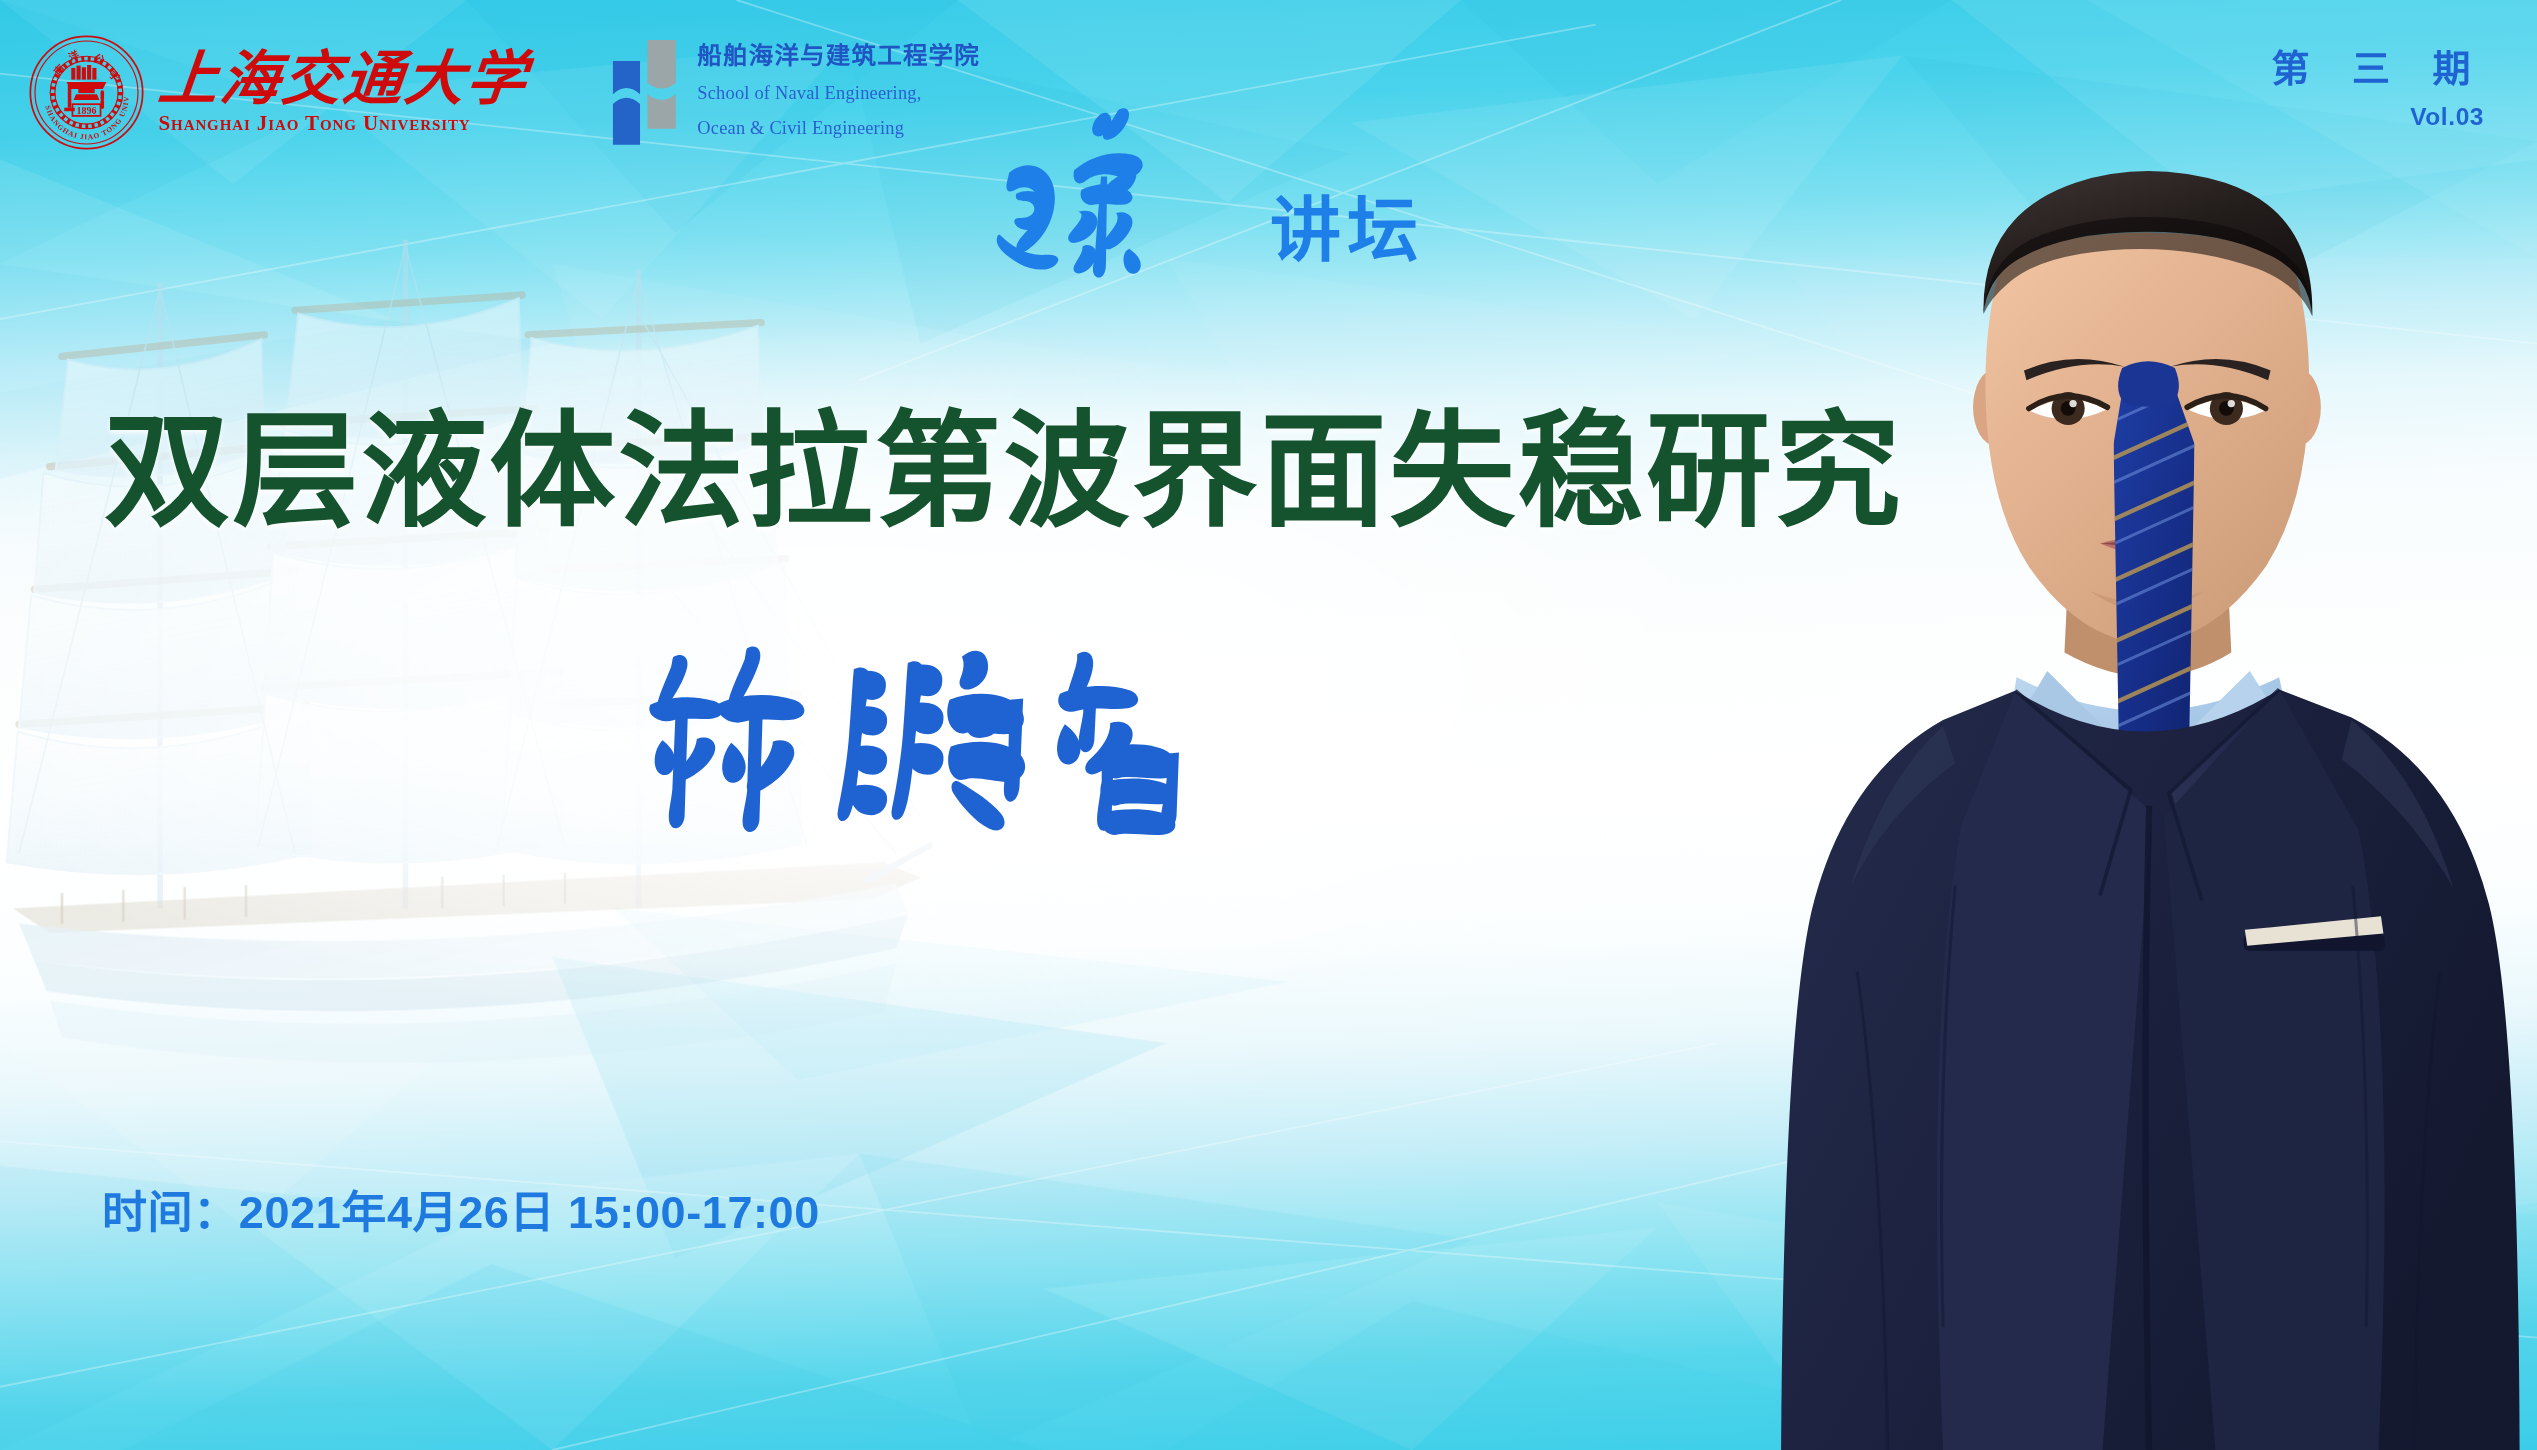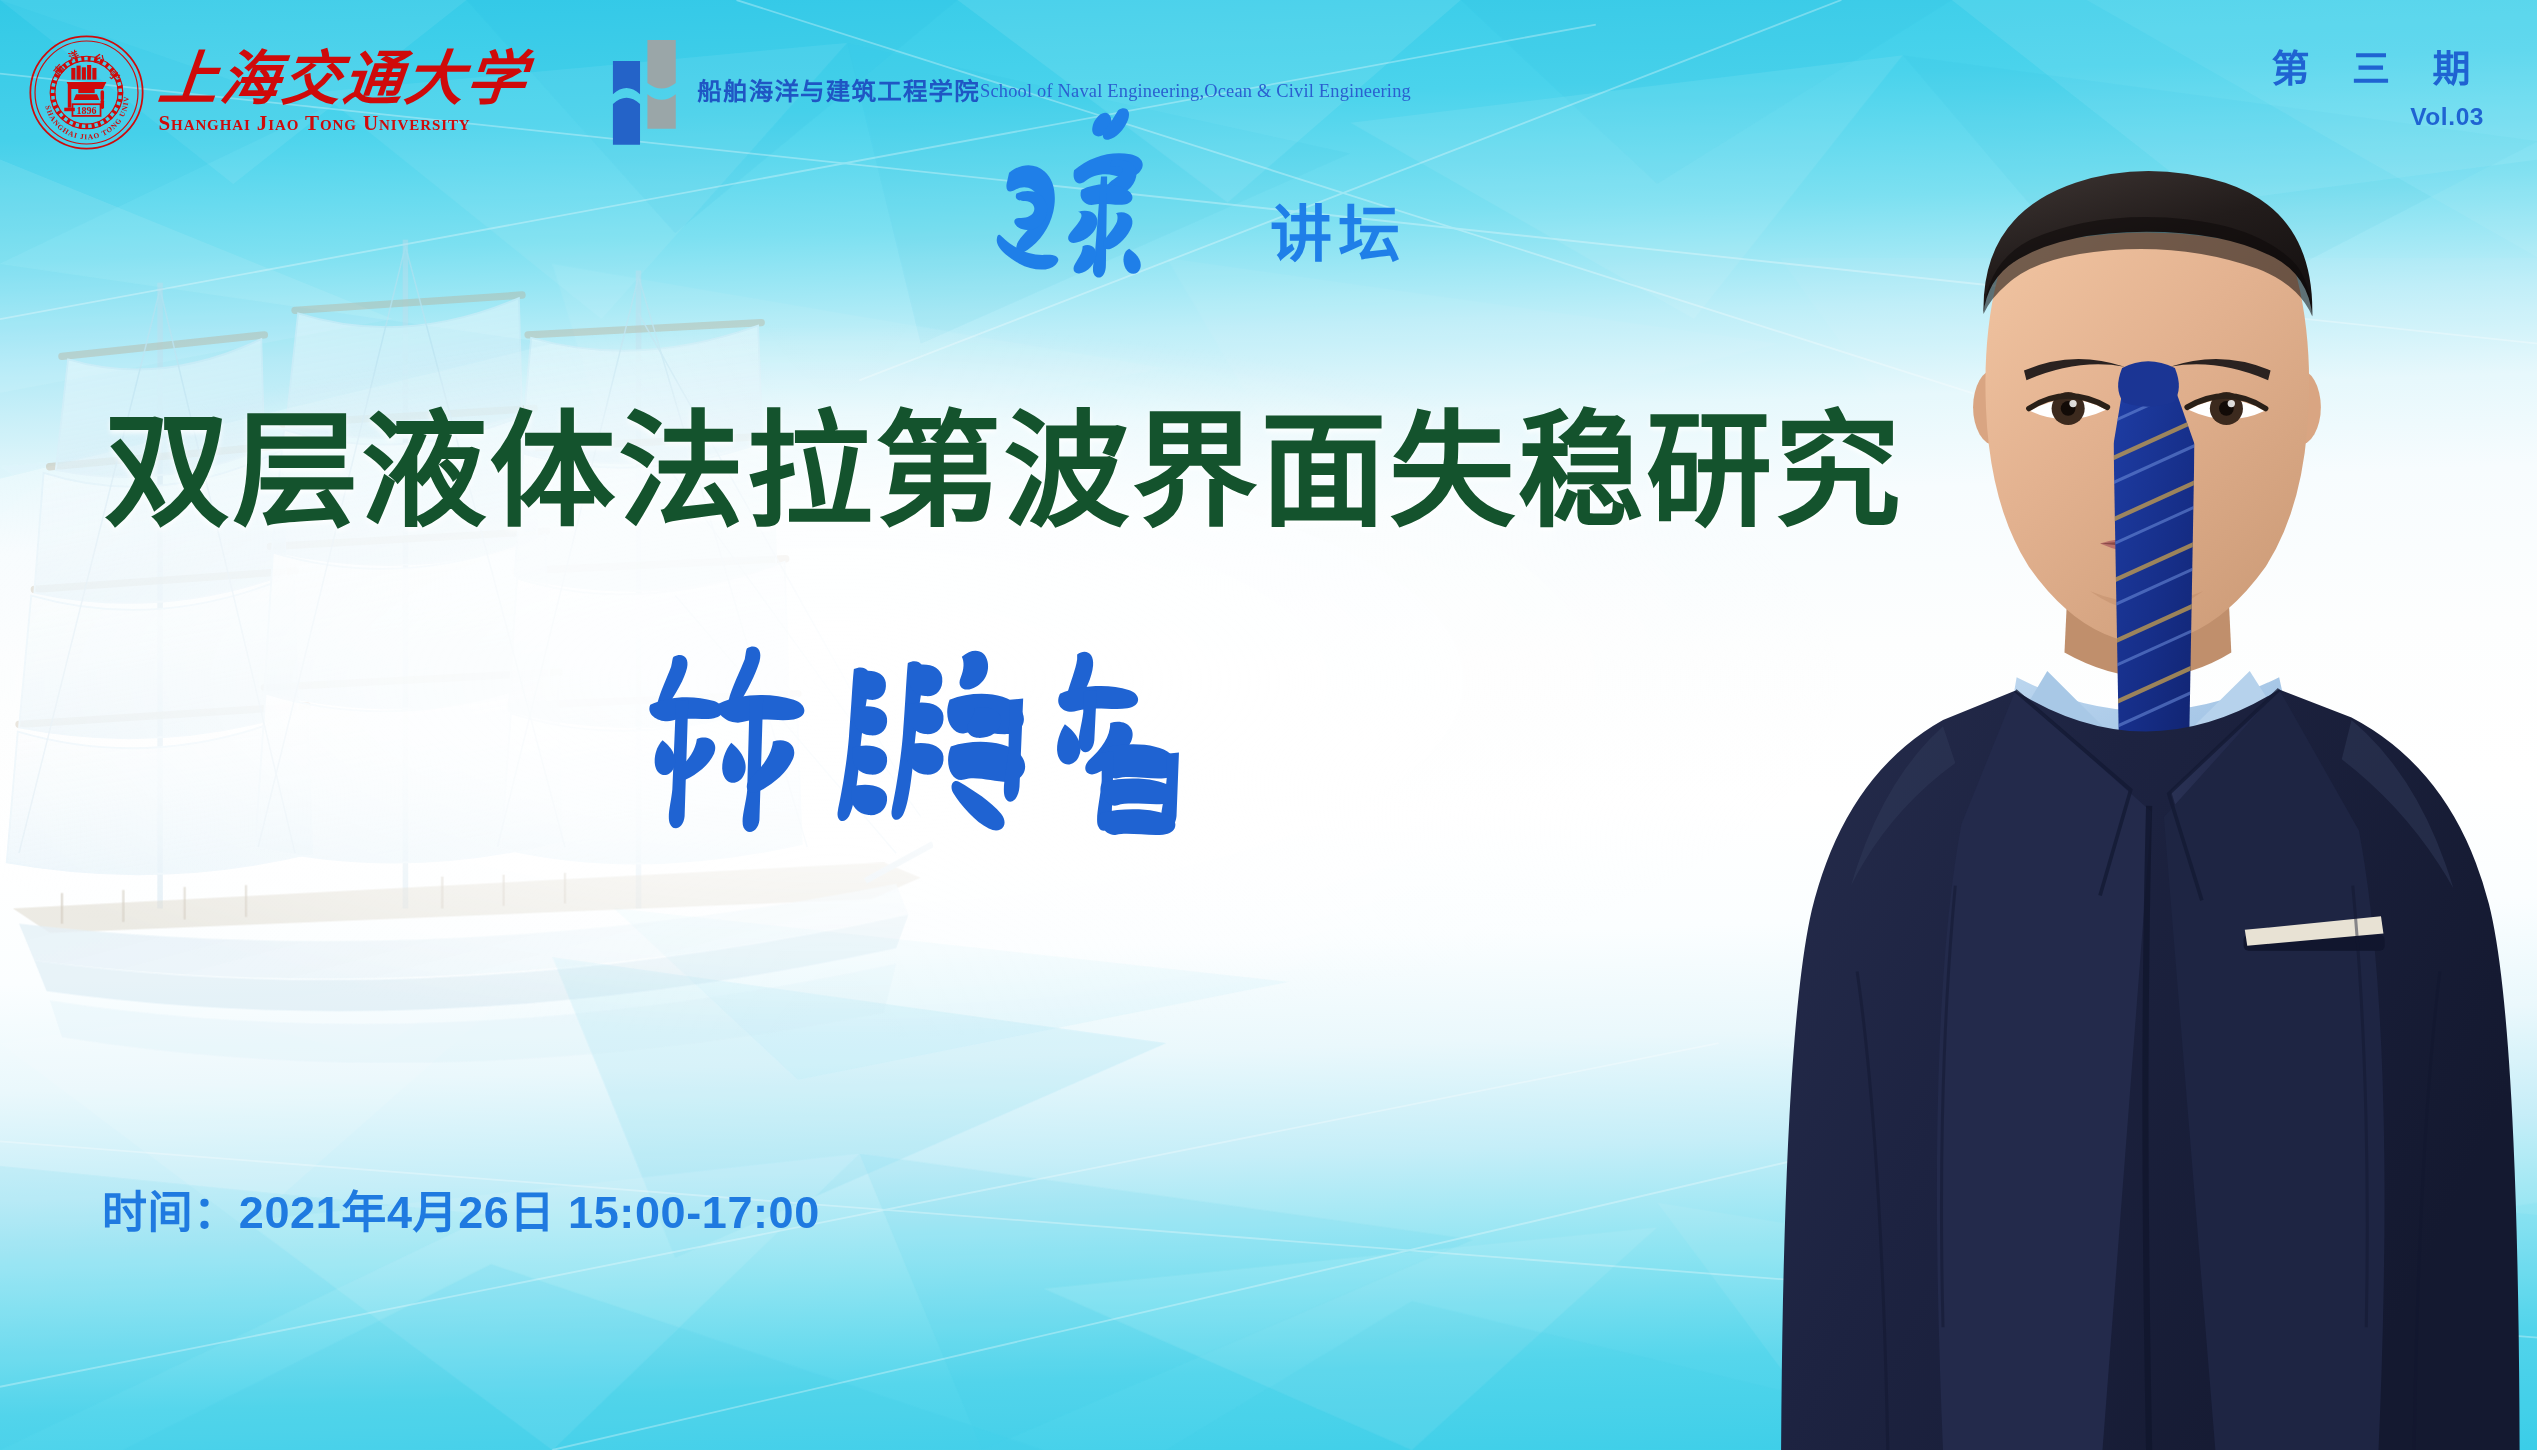--- a/index.html
+++ b/index.html
@@ -84,21 +84,21 @@
     font-size:21px; font-weight:700; color:#cf0a0a;
     letter-spacing:0.9px; font-variant:small-caps;
     line-height:1; margin-top:3.7px;
   }
 
   .divider-gap{width:24.5px;}
 
   .naoce-lockup{display:flex;align-items:center;gap:12.3px;}
   .naoce-mark{width:77px;height:114px;flex:none;}
   .naoce-mark svg{width:100%;height:100%;display:block;}
-  .naoce-words{display:flex;gap:0;}
+  .naoce-words{display:flex;flex-direction:column;gap:11px;}
   .naoce-cn{
     font-family:"Liberation Sans","DejaVu Sans",sans-serif;
     font-size:24.5px;font-weight:700;color:#1f56c4;letter-spacing:1.2px;line-height:1.1;
   }
   .naoce-en{
     font-family:"Liberation Serif","DejaVu Serif",serif;
     font-size:18.4px;color:#2a5fd0;line-height:1.32;letter-spacing:0.2px;
   }
 
   
@@ -116,21 +116,21 @@
   }
 
   
   .brand{
     position:absolute; left:976px; top:104px;
     display:flex; align-items:flex-end; gap:6.1px;
   }
   .brand-calli{width:288px;height:184px;}
   .brand-calli svg{width:100%;height:100%;display:block;}
   .brand-rest{
-    font-size:62px;font-weight:700;color:#1f7fe8;
+    font-size:71px;font-weight:700;color:#1f7fe8;
     letter-spacing:6.1px; line-height:1;
     padding-bottom:22px;
     margin-top:32px;
   }
 
   
   .main-title{
     position:absolute; left:104px; top:409px;
     font-size:126px; font-weight:700; color:#14532d;
     letter-spacing:2.5px; line-height:1;

